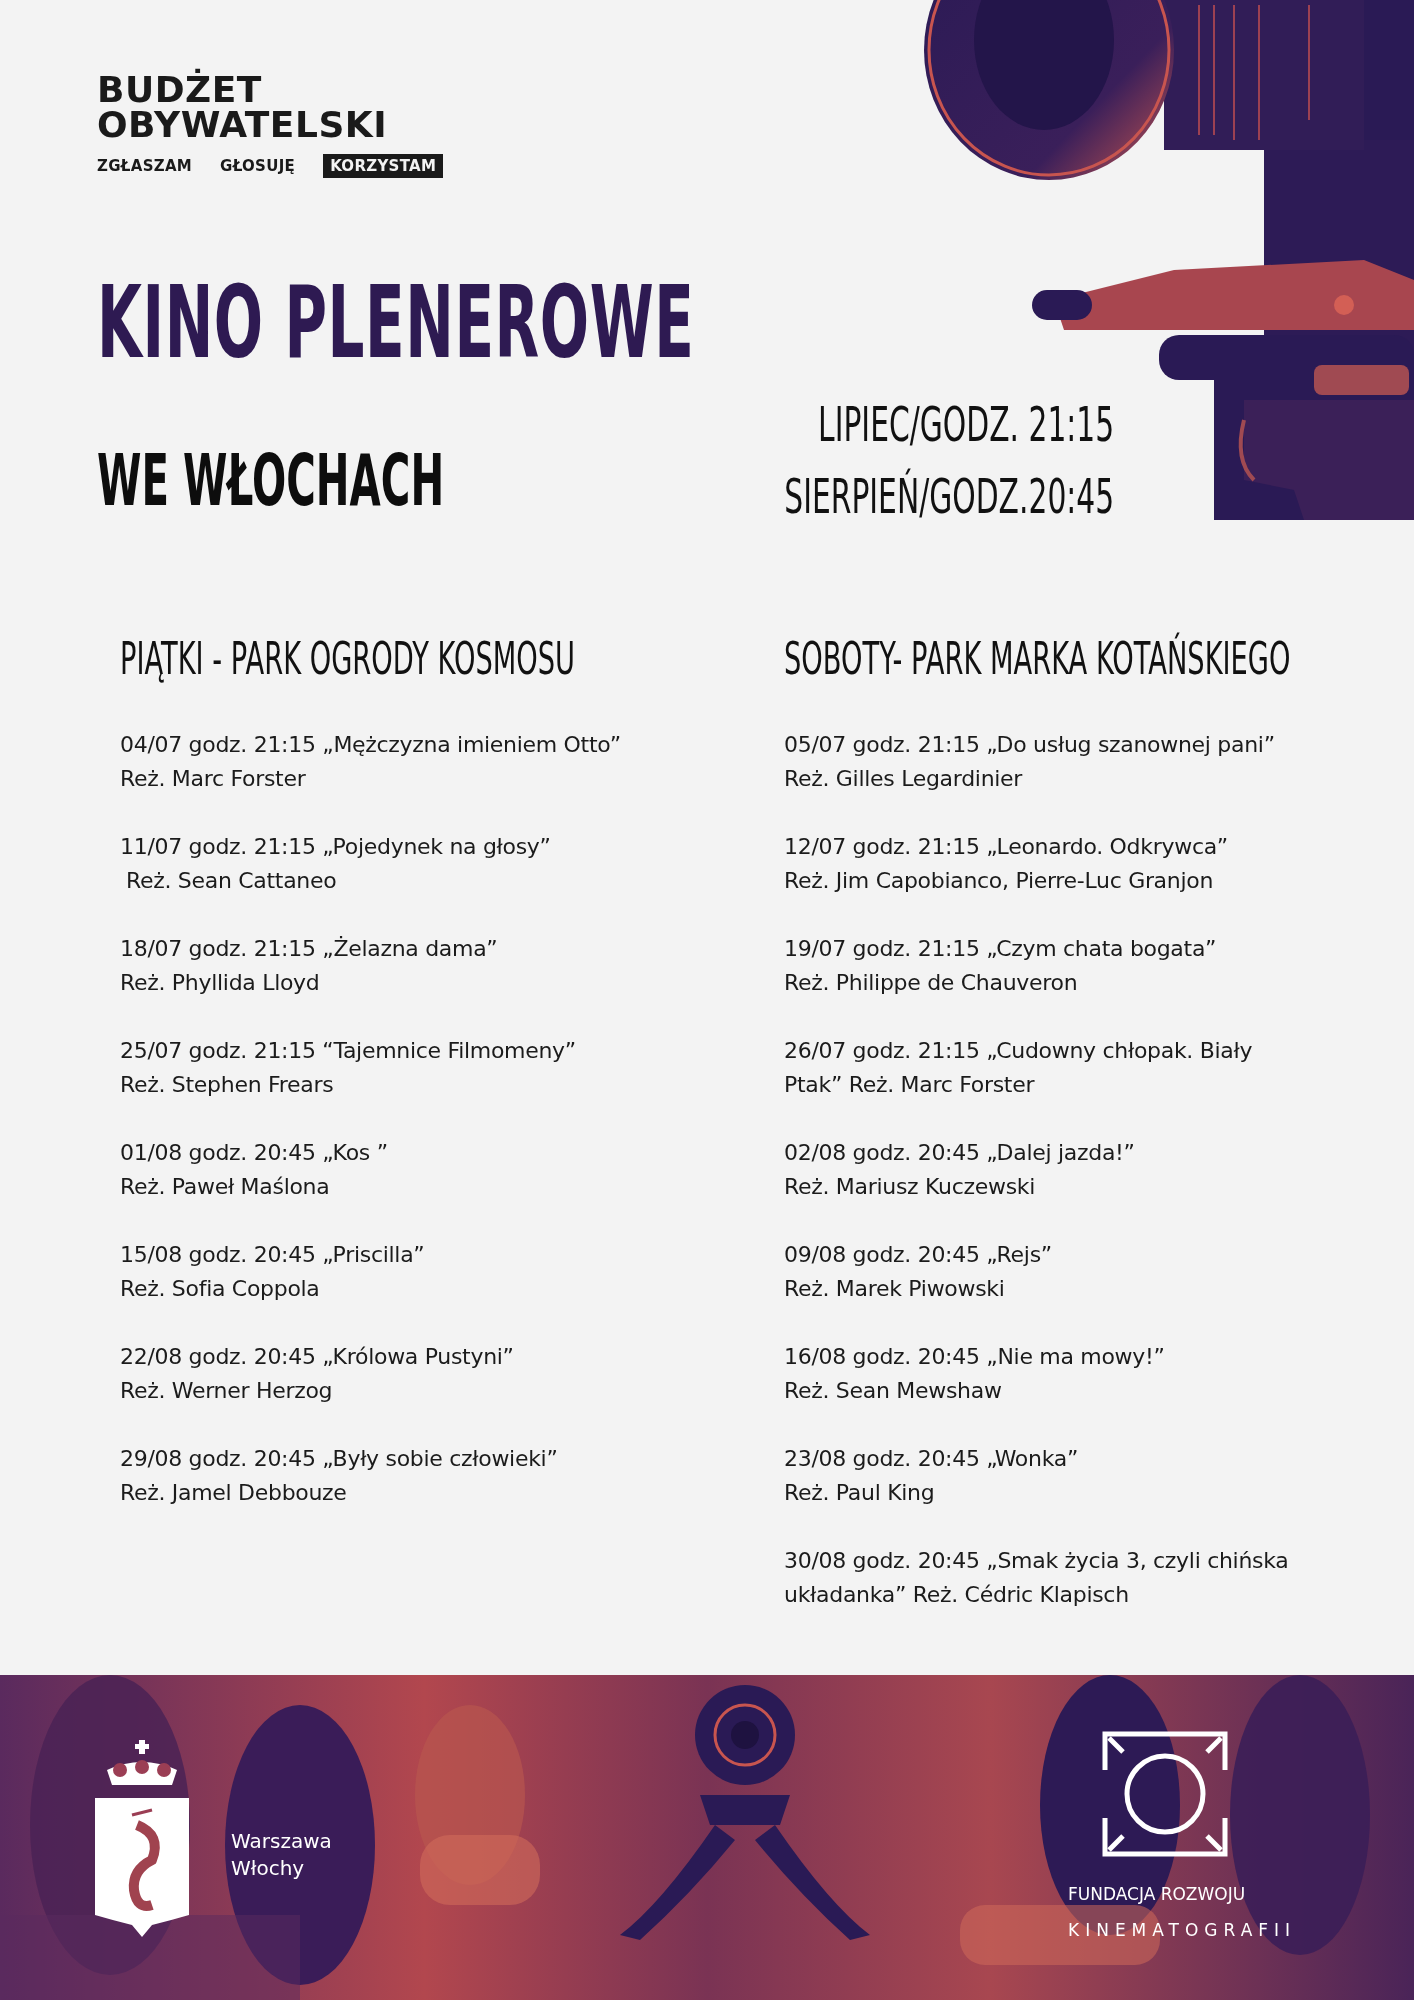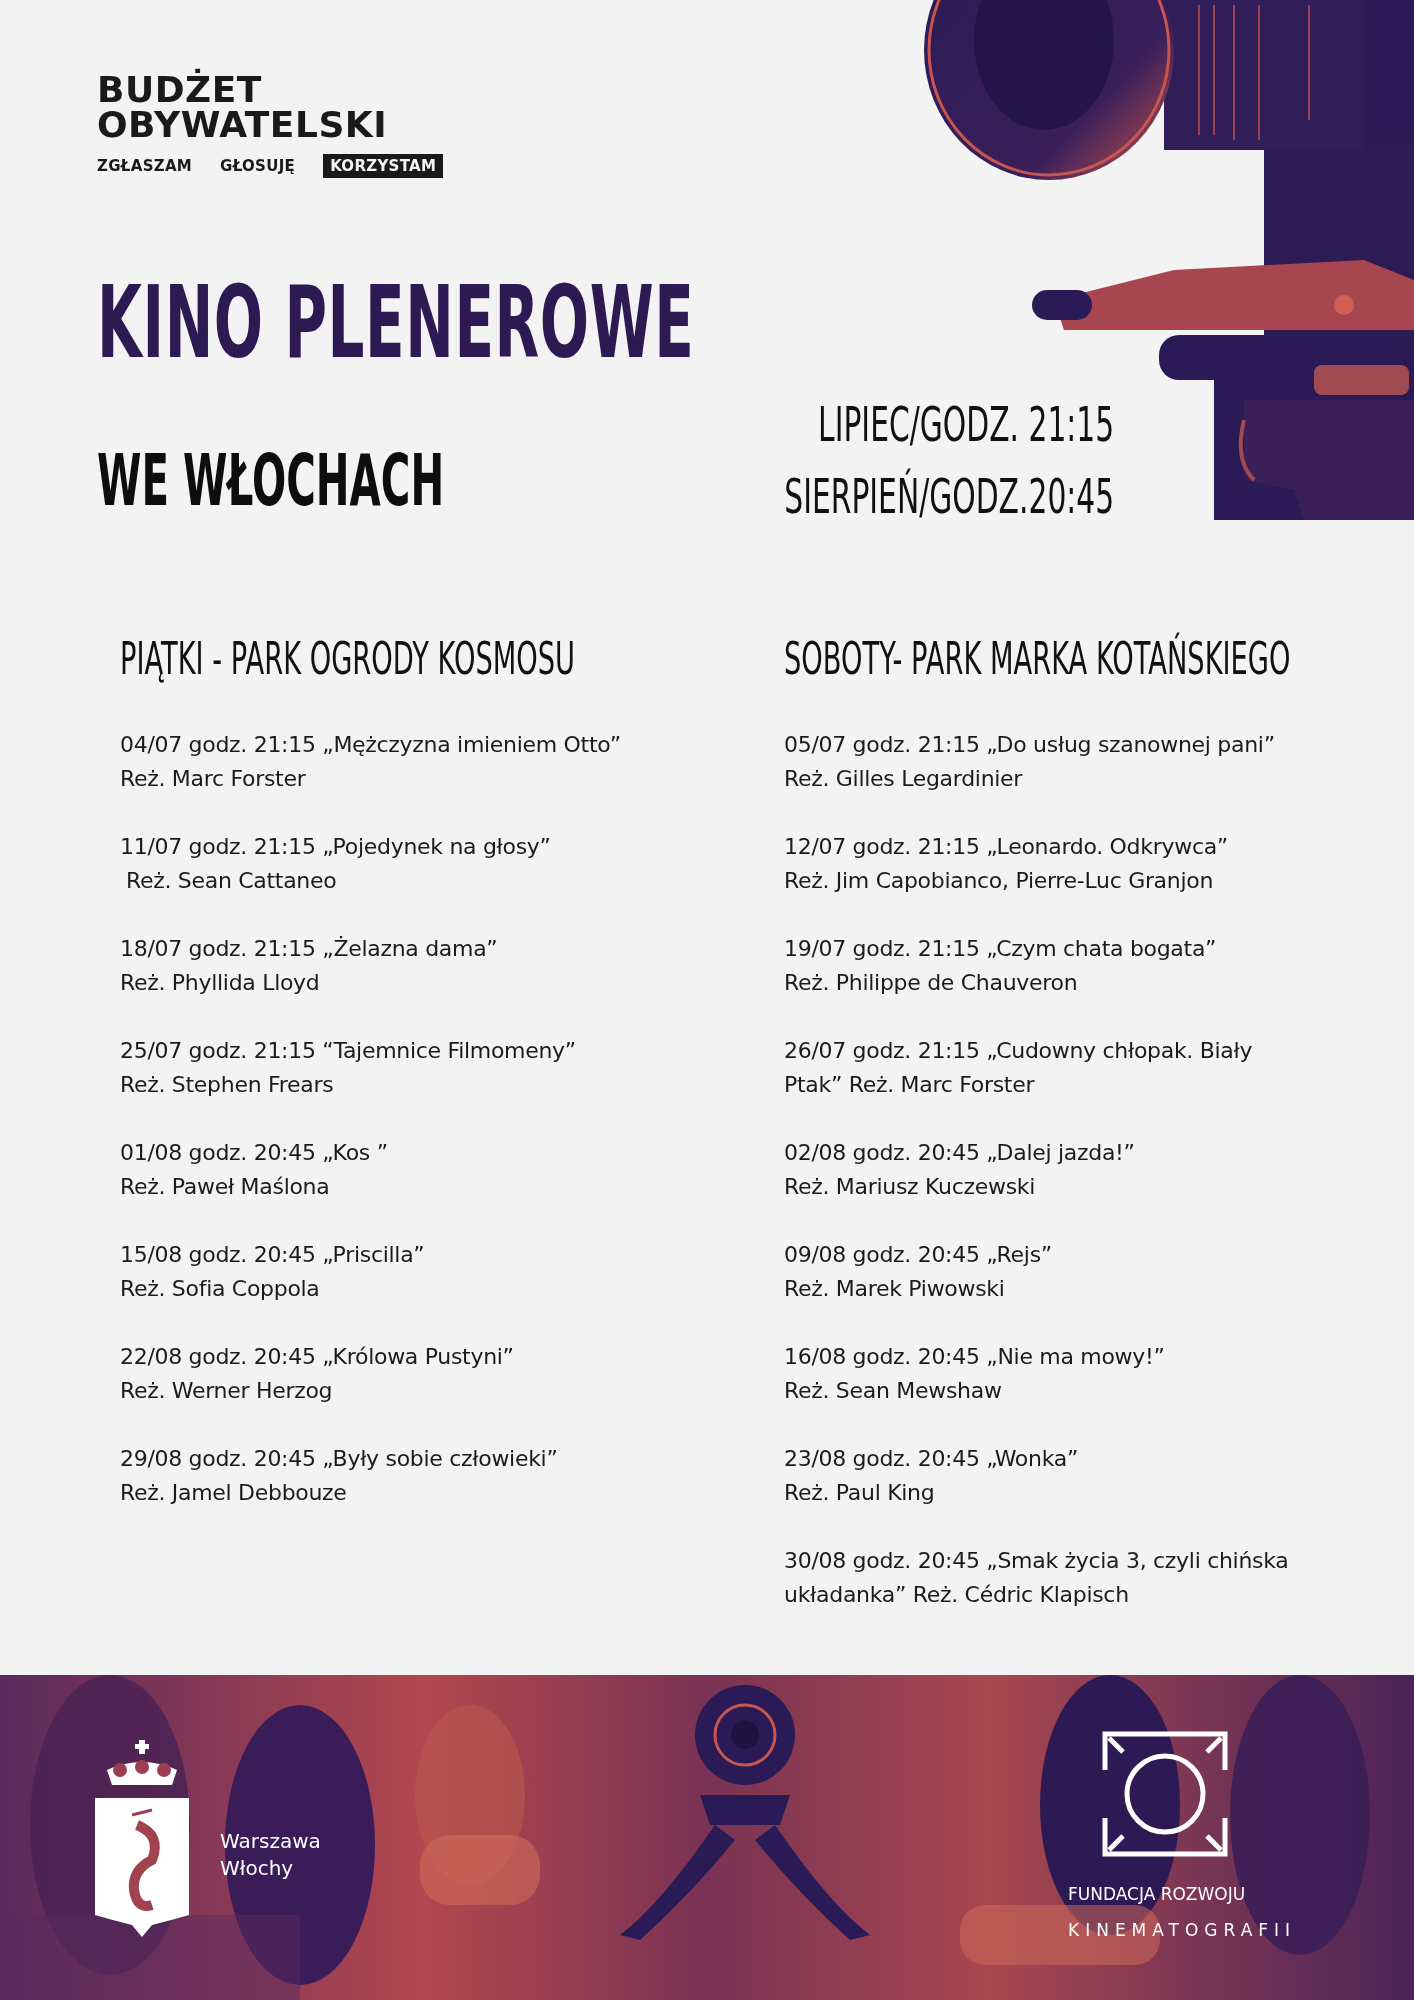--- a/index.html
+++ b/index.html
@@ -32,21 +32,21 @@
   .events { margin-top: 44px; }
   .event { font-size: 22px; line-height: 34px; color: #1b1b1b; margin-bottom: 34px; font-family: "DejaVu Sans", sans-serif; letter-spacing: -0.3px; }
   .event .l1, .event .l2 { display: block; white-space: nowrap; }
   .event .l2.indent { padding-left: 6px; }
 
   
   .footer { position: absolute; left: 0; top: 1675px; width: 1414px; height: 325px; overflow: hidden;
     background: linear-gradient(90deg, #5a2a5e 0%, #b2474e 30%, #7a3354 50%, #a84750 70%, #4a2458 100%); }
   .footer-art { position: absolute; inset: 0; }
   .warszawa { position: absolute; left: 92px; top: 65px; display: flex; align-items: center; }
-  .warszawa-text { color: #fff; font-size: 20px; line-height: 27px; margin-left: 28px; margin-top: 30px; font-family: "DejaVu Sans", sans-serif; }
+  .warszawa-text { color: #fff; font-size: 20px; line-height: 27px; margin-left: 39px; margin-top: 30px; font-family: "DejaVu Sans", sans-serif; }
   .frk { position: absolute; left: 1090px; top: 55px; width: 150px; text-align: center; }
   .frk-text { color: #fff; font-weight: 400; font-size: 17px; line-height: 36px; white-space: nowrap; margin-left: -22px; margin-top: 14px; text-align: left; }
   .frk-text .t2 { letter-spacing: 6px; }
 </style>
 </head>
 <body>
 
 <div class="bo-logo">
   <div class="bo-title">BUDŻET</div>
   <div class="bo-title">OBYWATELSKI</div>

